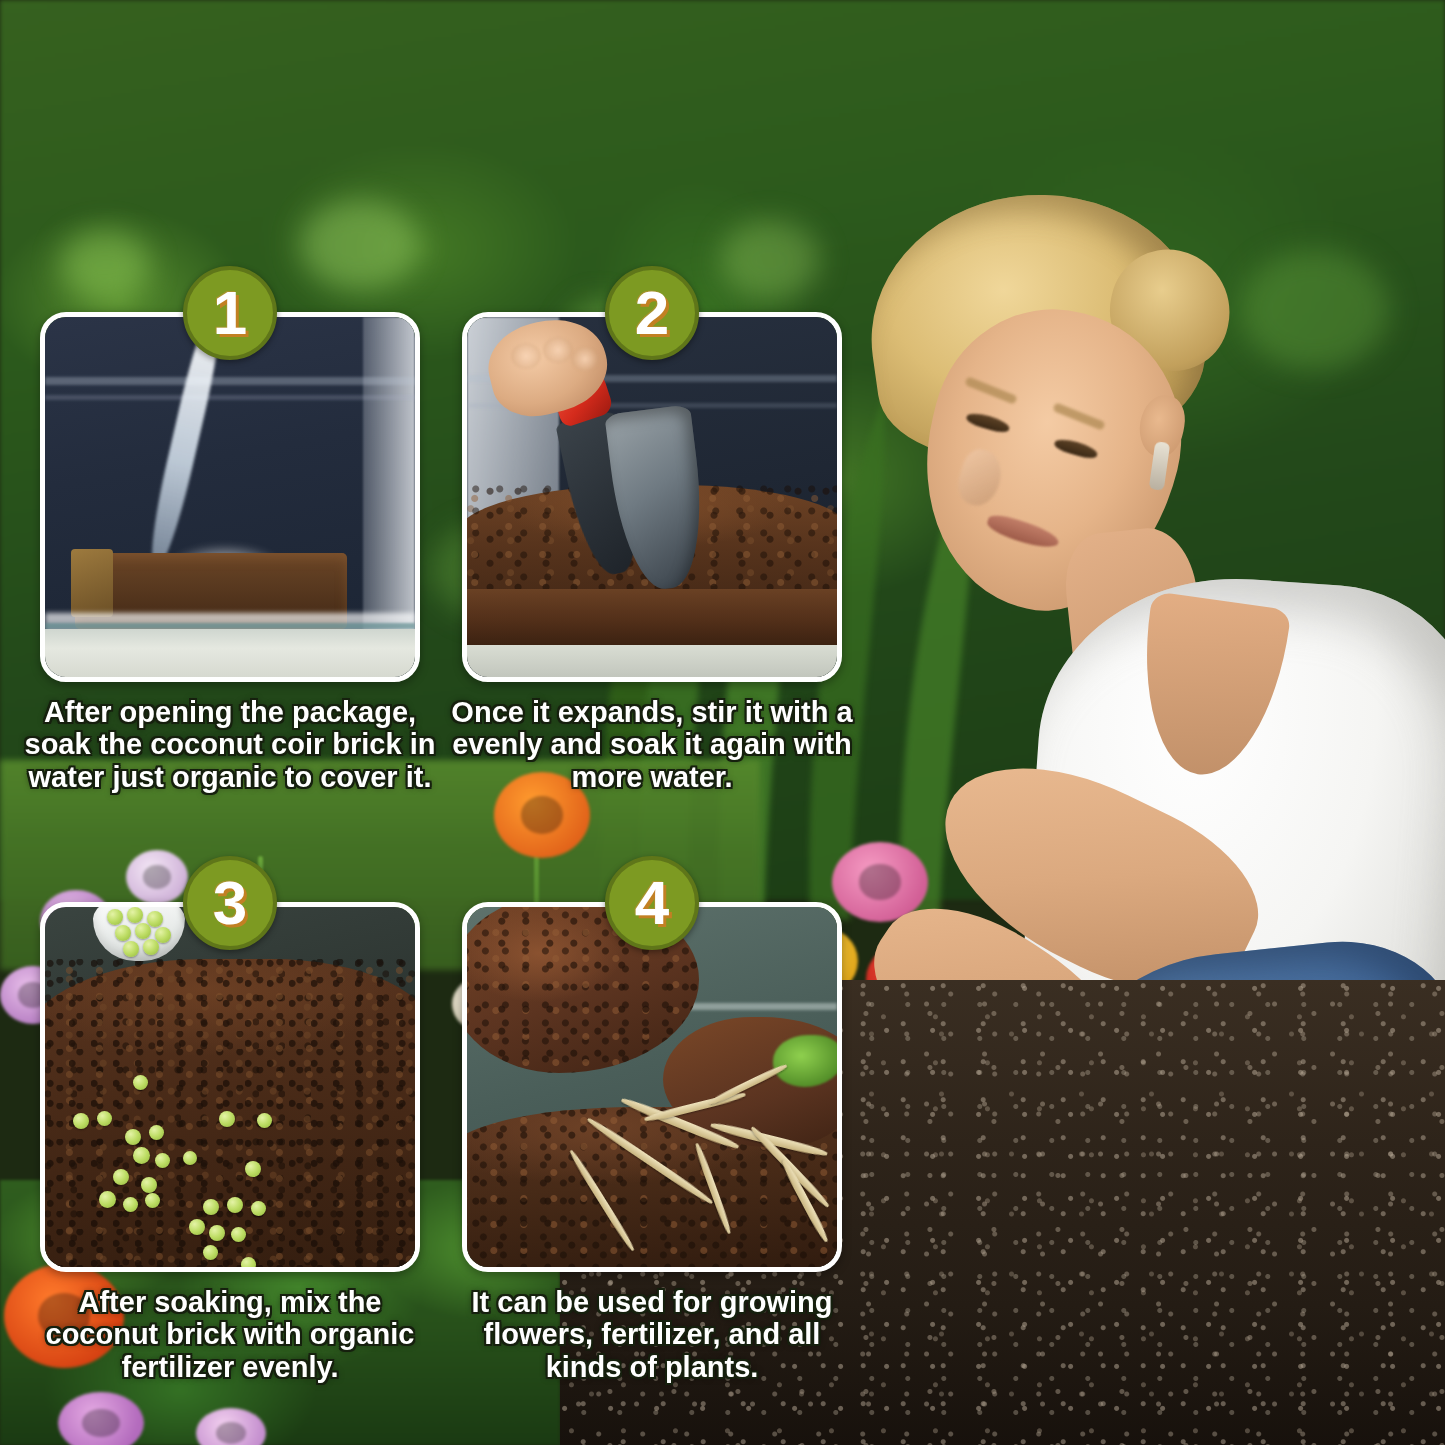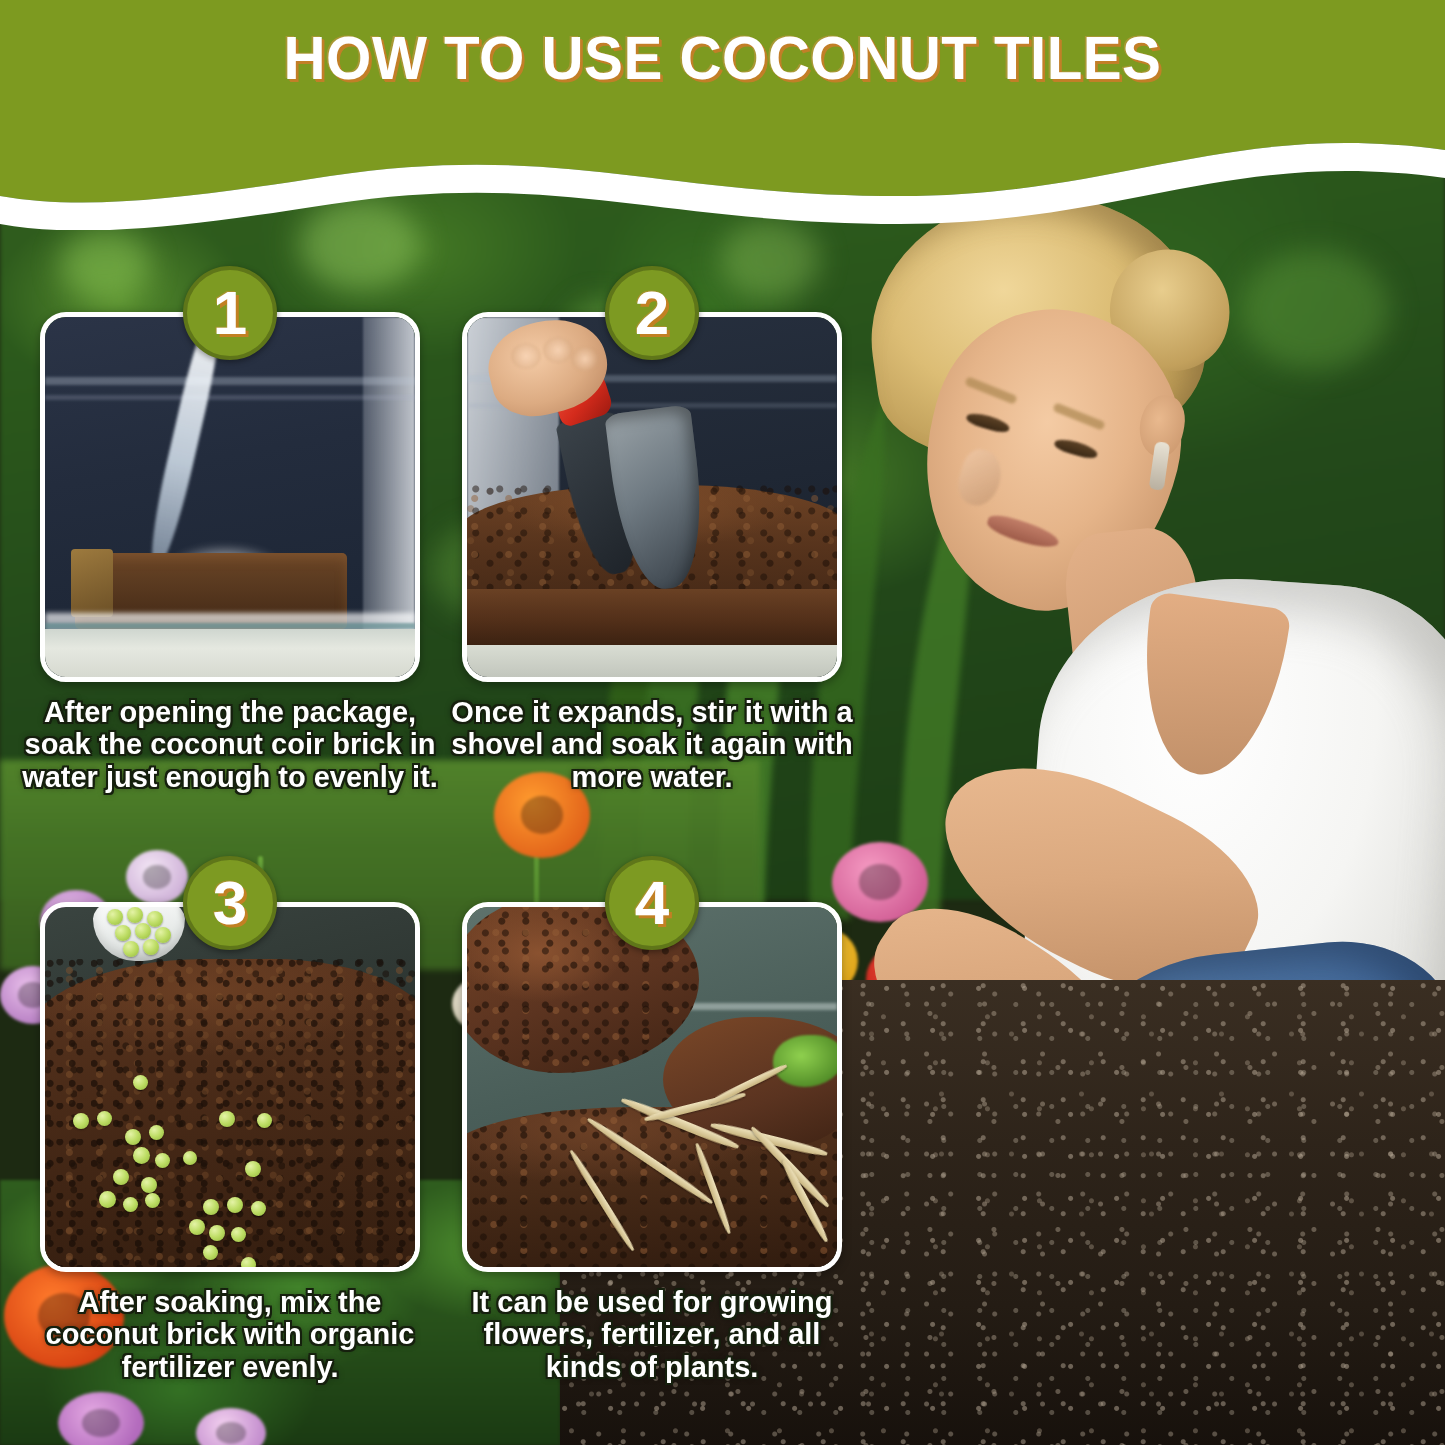--- a/index.html
+++ b/index.html
@@ -585,28 +585,20 @@
       <div class="w-finger" style="left:18px;  top:1010px; width:84px; height:34px; transform:rotate(30deg);"></div>
       <div class="w-finger" style="left:34px;  top:1044px; width:72px; height:30px; transform:rotate(32deg);"></div>
       <div class="dibber"></div>
     </div>
 
     <div class="soil">
       <div class="soil-grain"></div>
     </div>
   </div>
 
-  <div class="header">
-    <svg width="1445" height="230" viewBox="0 0 1445 230" preserveAspectRatio="none">
-      <path d="M0,0 H1445 V150 C1230,120 1120,196 900,196 C660,196 560,142 330,176 C200,196 90,212 0,196 Z" fill="#7d9a20"></path>
-      <path d="M0,196 C90,212 200,196 330,176 C560,142 660,196 900,196 C1120,196 1230,120 1445,150 L1445,178
-               C1230,148 1124,224 900,224 C660,224 558,170 332,204 C202,224 90,240 0,224 Z" fill="#ffffff"></path>
-    </svg>
-    <div class="header-title">HOW TO USE COCONUT TILES</div>
-  </div>
 
   <div class="steps">
 
     <div class="step" style="left:40px; top:312px;">
       <div class="badge">
         <span>1</span>
       </div>
       <div class="thumb">
         <div class="thumb-inner">
           <div class="t1-bg"></div>
@@ -615,21 +607,21 @@
           <div class="t1-tub-edge2"></div>
           <div class="t1-water"></div>
           <div class="t1-splash"></div>
           <div class="t1-brick"></div>
           <div class="t1-brick-end"></div>
           <div class="t1-foam"></div>
           <div class="t1-baseline"></div>
           <div class="t1-base"></div>
         </div>
       </div>
-      <div class="caption">After opening the package, soak the coconut coir brick in water just enough to evenly it.</div>
+      <div class="caption">After opening the package, soak the coconut coir brick in water just organic to cover it.</div>
     </div>
 
     <div class="step" style="left:462px; top:312px;">
       <div class="badge">
         <span>2</span>
       </div>
       <div class="thumb">
         <div class="thumb-inner">
           <div class="t2-bg"></div>
           <div class="t2-wallL"></div>
@@ -642,21 +634,21 @@
           <div class="t2-floor"></div>
           <div class="t2-blade2"></div>
           <div class="t2-blade"></div>
           <div class="t2-handle"></div>
           <div class="t2-fist"></div>
           <div class="t2-knuckle" style="left:44px; top:26px; width:30px; height:26px;"></div>
           <div class="t2-knuckle" style="left:76px; top:20px; width:30px; height:26px;"></div>
           <div class="t2-knuckle" style="left:104px;top:30px; width:28px; height:24px;"></div>
         </div>
       </div>
-      <div class="caption">Once it expands, stir it with a shovel and soak it again with more water.</div>
+      <div class="caption">Once it expands, stir it with a evenly and soak it again with more water.</div>
     </div>
 
     <div class="step" style="left:40px; top:902px;">
       <div class="badge">
         <span>3</span>
       </div>
       <div class="thumb">
         <div class="thumb-inner">
           <div class="t3-bg"></div>
           <div class="t3-coir">

